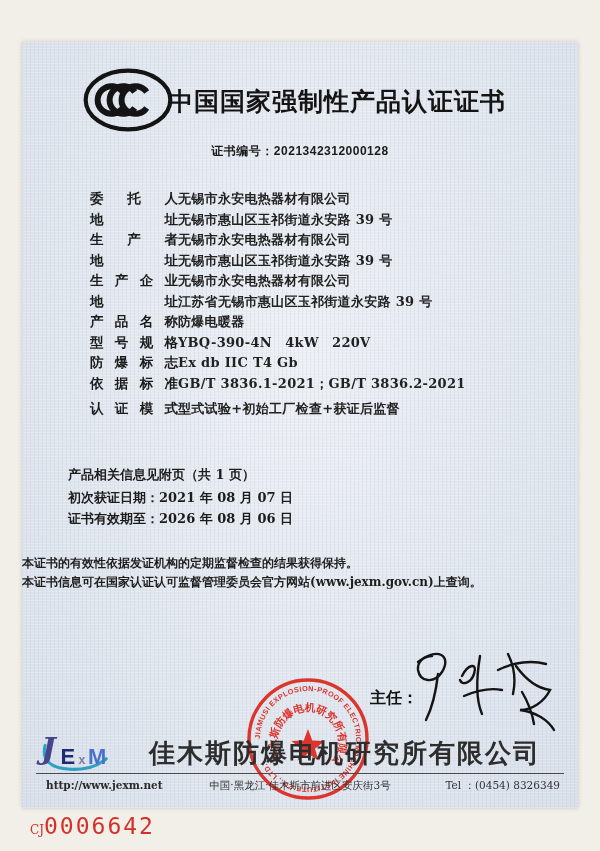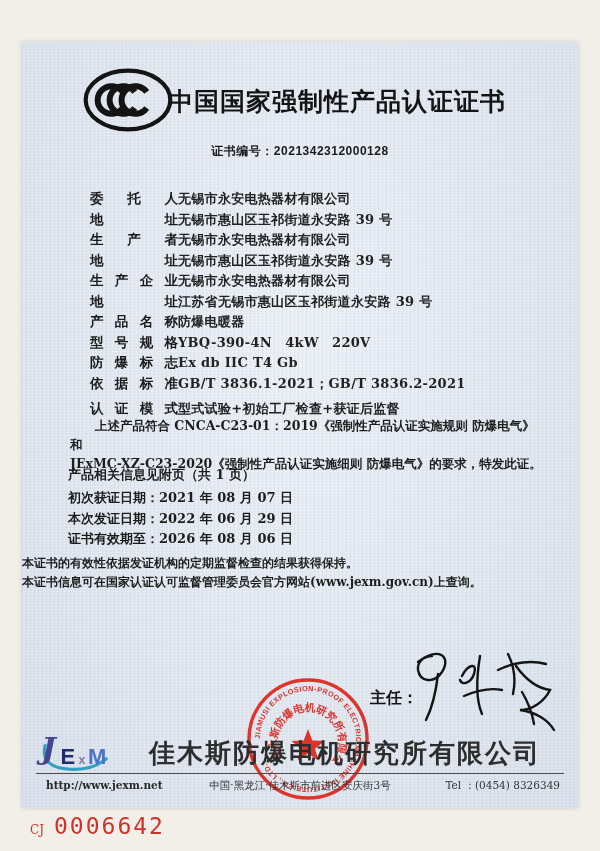--- a/index.html
+++ b/index.html
@@ -69,21 +69,21 @@
     font-family:"Liberation Sans", sans-serif;
     font-size:26px; font-weight:600; color:#2d2d2d; letter-spacing:2px; white-space:nowrap;
   }
   .footer-rule { position:absolute; left:14px; right:14px; top:731px; border-top:1px solid #4a4a4a; }
   .footer-row  { position:absolute; left:0; right:0; top:737px; height:16px;
                  font-size:10.5px; font-weight:bold; color:#2a2a2a; }
   .footer-row .f-url  { position:absolute; left:16px;margin-left:8px; }
   .footer-row .f-addr { position:absolute; left:0; right:0; text-align:center; font-weight:normal; color:#333; }
   .footer-row .f-tel  { position:absolute; right:18px; font-weight:normal; color:#333; }
   
-  .serial { position:absolute; left:30px; top:813px; display:flex; align-items:baseline; gap:10px; color:#d33127; }
+  .serial { position:absolute; left:30px; top:813px; display:flex; align-items:baseline; gap:0; color:#d33127; }
   .serial .s-prefix { font-size:12px; font-family:"DejaVu Serif", serif; }
   .serial .s-number { font-size:23px; font-family:"DejaVu Sans Mono", monospace; letter-spacing:2px; }
 </style>
 </head>
 <body>
 
 <div class="sheet">
 
   <svg class="ccc-logo" viewBox="0 0 100 72" aria-hidden="true">
     <ellipse cx="50" cy="36" rx="46" ry="32" fill="none" stroke="#141414" stroke-width="4.5"></ellipse>
@@ -105,30 +105,25 @@
     <div class="frow"><span class="flabel">地址</span><span class="fvalue">无锡市惠山区玉祁街道永安路 39 号</span></div>
     <div class="frow"><span class="flabel">生产企业</span><span class="fvalue">无锡市永安电热器材有限公司</span></div>
     <div class="frow"><span class="flabel">地址</span><span class="fvalue">江苏省无锡市惠山区玉祁街道永安路 39 号</span></div>
     <div class="frow"><span class="flabel">产品名称</span><span class="fvalue">防爆电暖器</span></div>
     <div class="frow"><span class="flabel">型号规格</span><span class="fvalue">YBQ-390-4N　4kW　220V</span></div>
     <div class="frow"><span class="flabel">防爆标志</span><span class="fvalue">Ex db IIC T4 Gb</span></div>
     <div class="frow"><span class="flabel">依据标准</span><span class="fvalue">GB/T 3836.1-2021；GB/T 3836.2-2021</span></div>
     <div class="frow gap-before"><span class="flabel">认证模式</span><span class="fvalue">型式试验+初始工厂检查+获证后监督</span></div>
   </div>
 
-  <div class="statement">
-    <div class="l1">上述产品符合 CNCA-C23-01：2019《强制性产品认证实施规则 防爆电气》和</div>
-    <div class="l2">JExMC-XZ-C23-2020《强制性产品认证实施细则 防爆电气》的要求，特发此证。</div>
-  </div>
 
   <div class="attach">产品相关信息见附页（共 1 页）</div>
 
   <div class="dates">
     <div><span>初次获证日期：</span><span>2021 年 08 月 07 日</span></div>
-    <div><span>本次发证日期：</span><span>2022 年 06 月 29 日</span></div>
     <div><span>证书有效期至：</span><span>2026 年 08 月 06 日</span></div>
   </div>
 
   <div class="notes">
     <div>本证书的有效性依据发证机构的定期监督检查的结果获得保持。</div>
     <div>本证书信息可在国家认证认可监督管理委员会官方网站(www.jexm.gov.cn)上查询。</div>
   </div>
 
   <div class="sign-label">主任：</div>
   <svg class="sign-svg" viewBox="0 0 160 96" aria-hidden="true">

